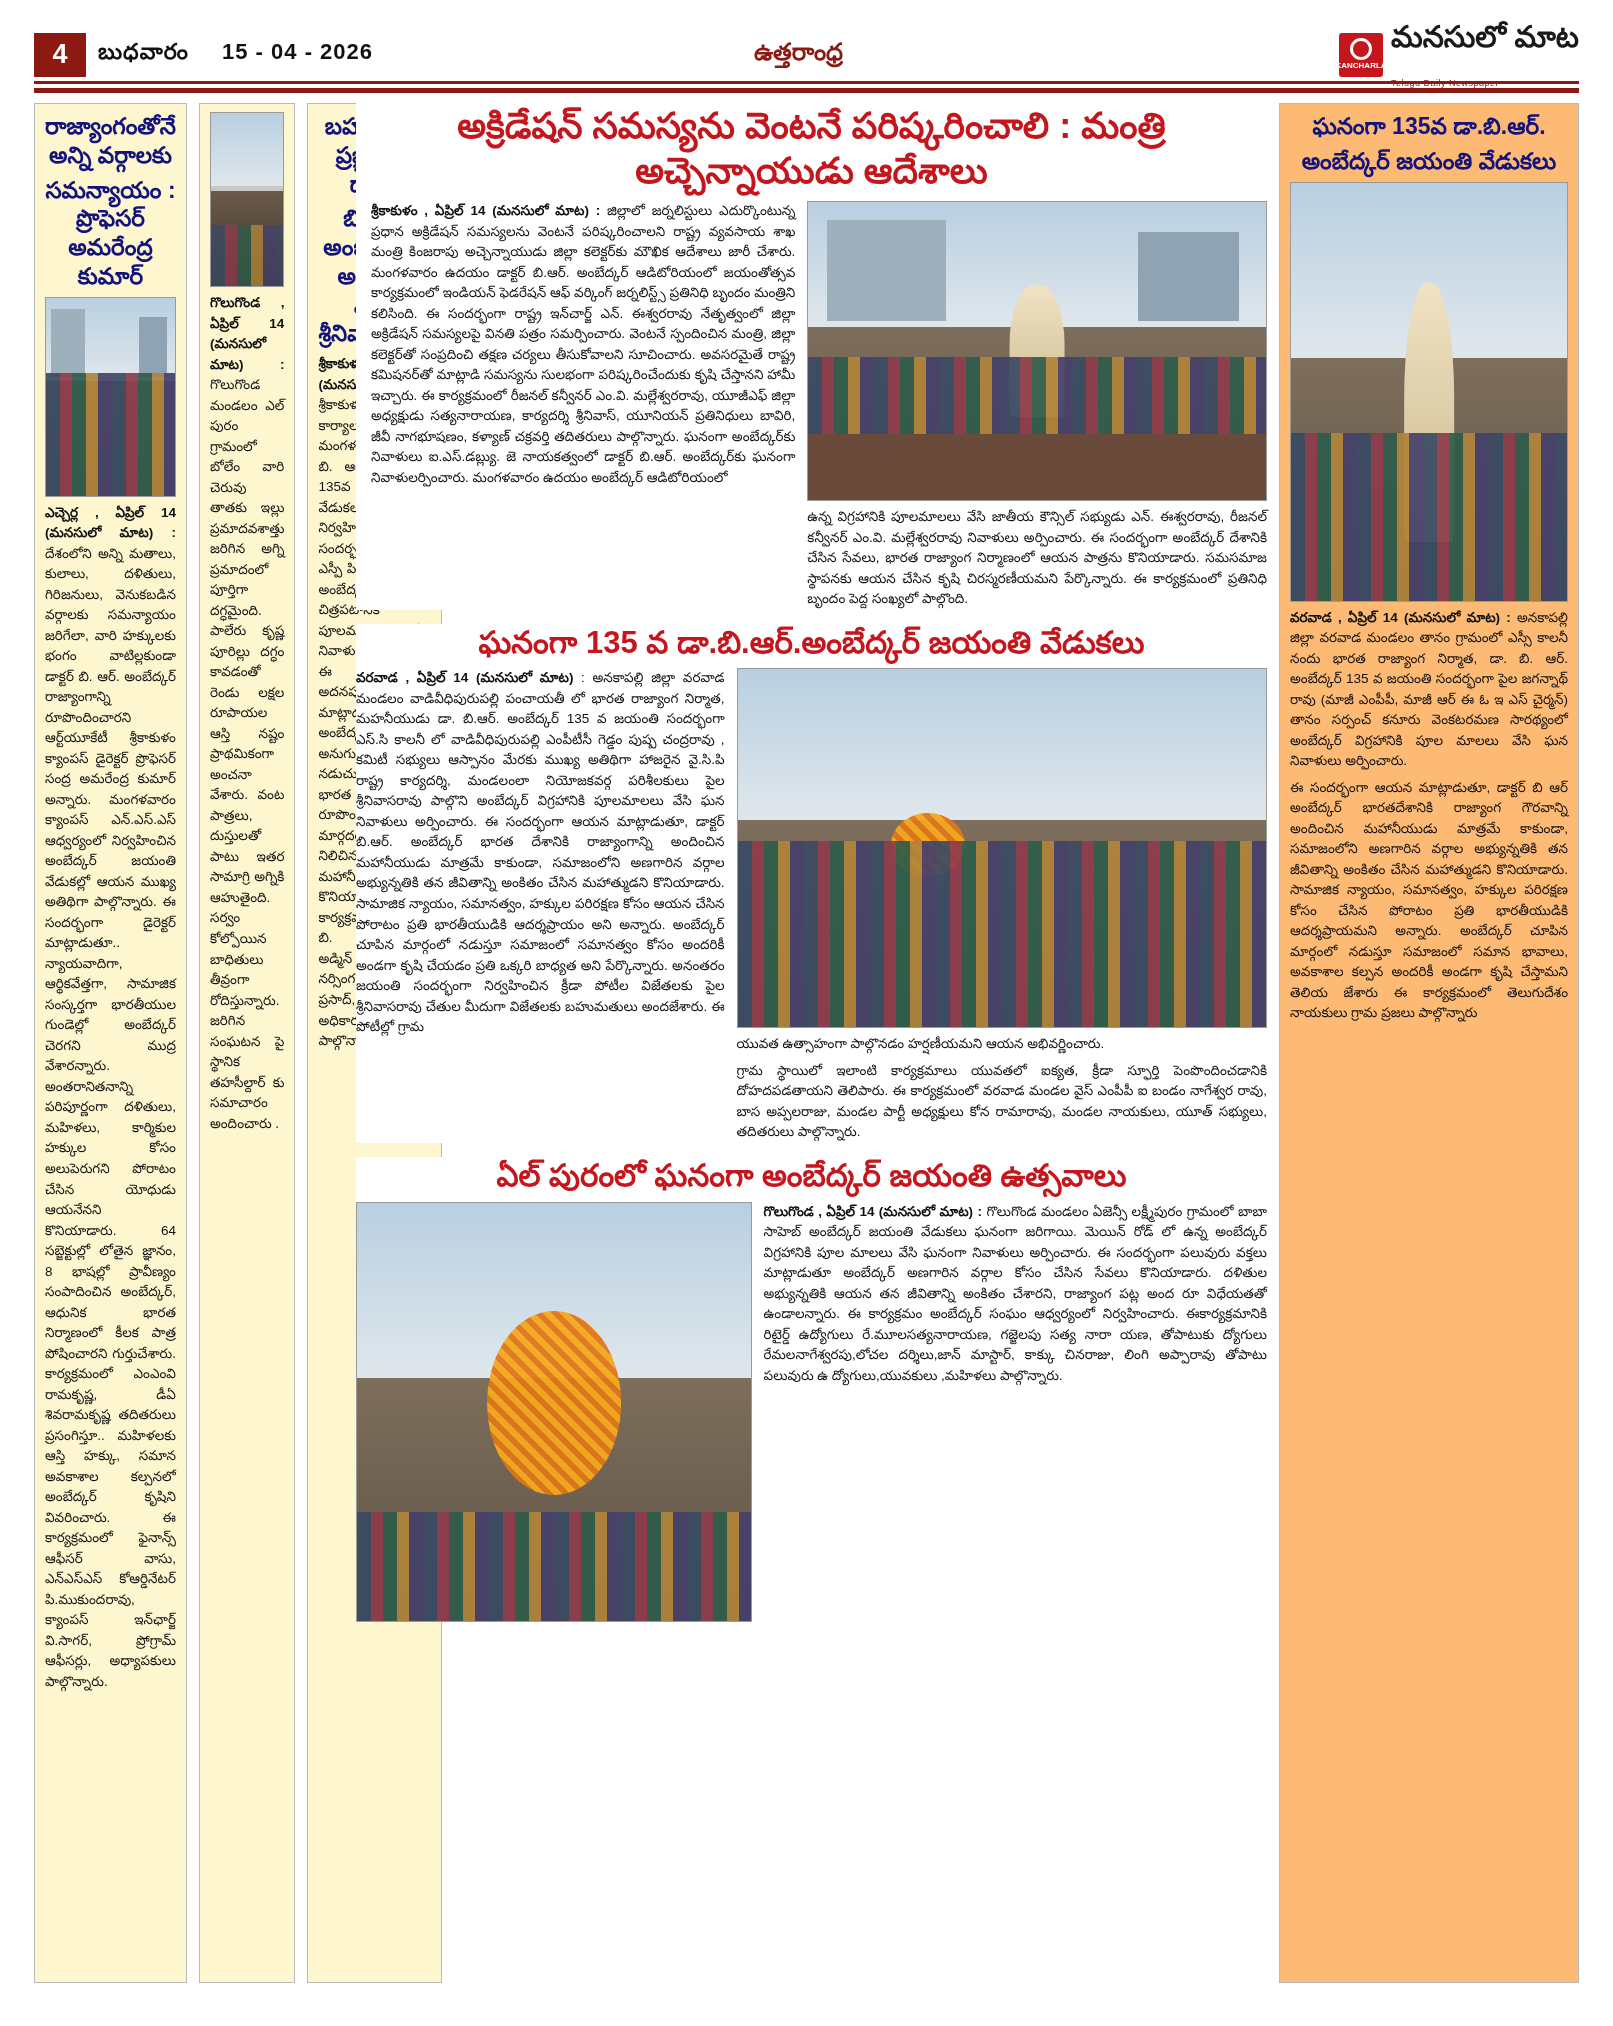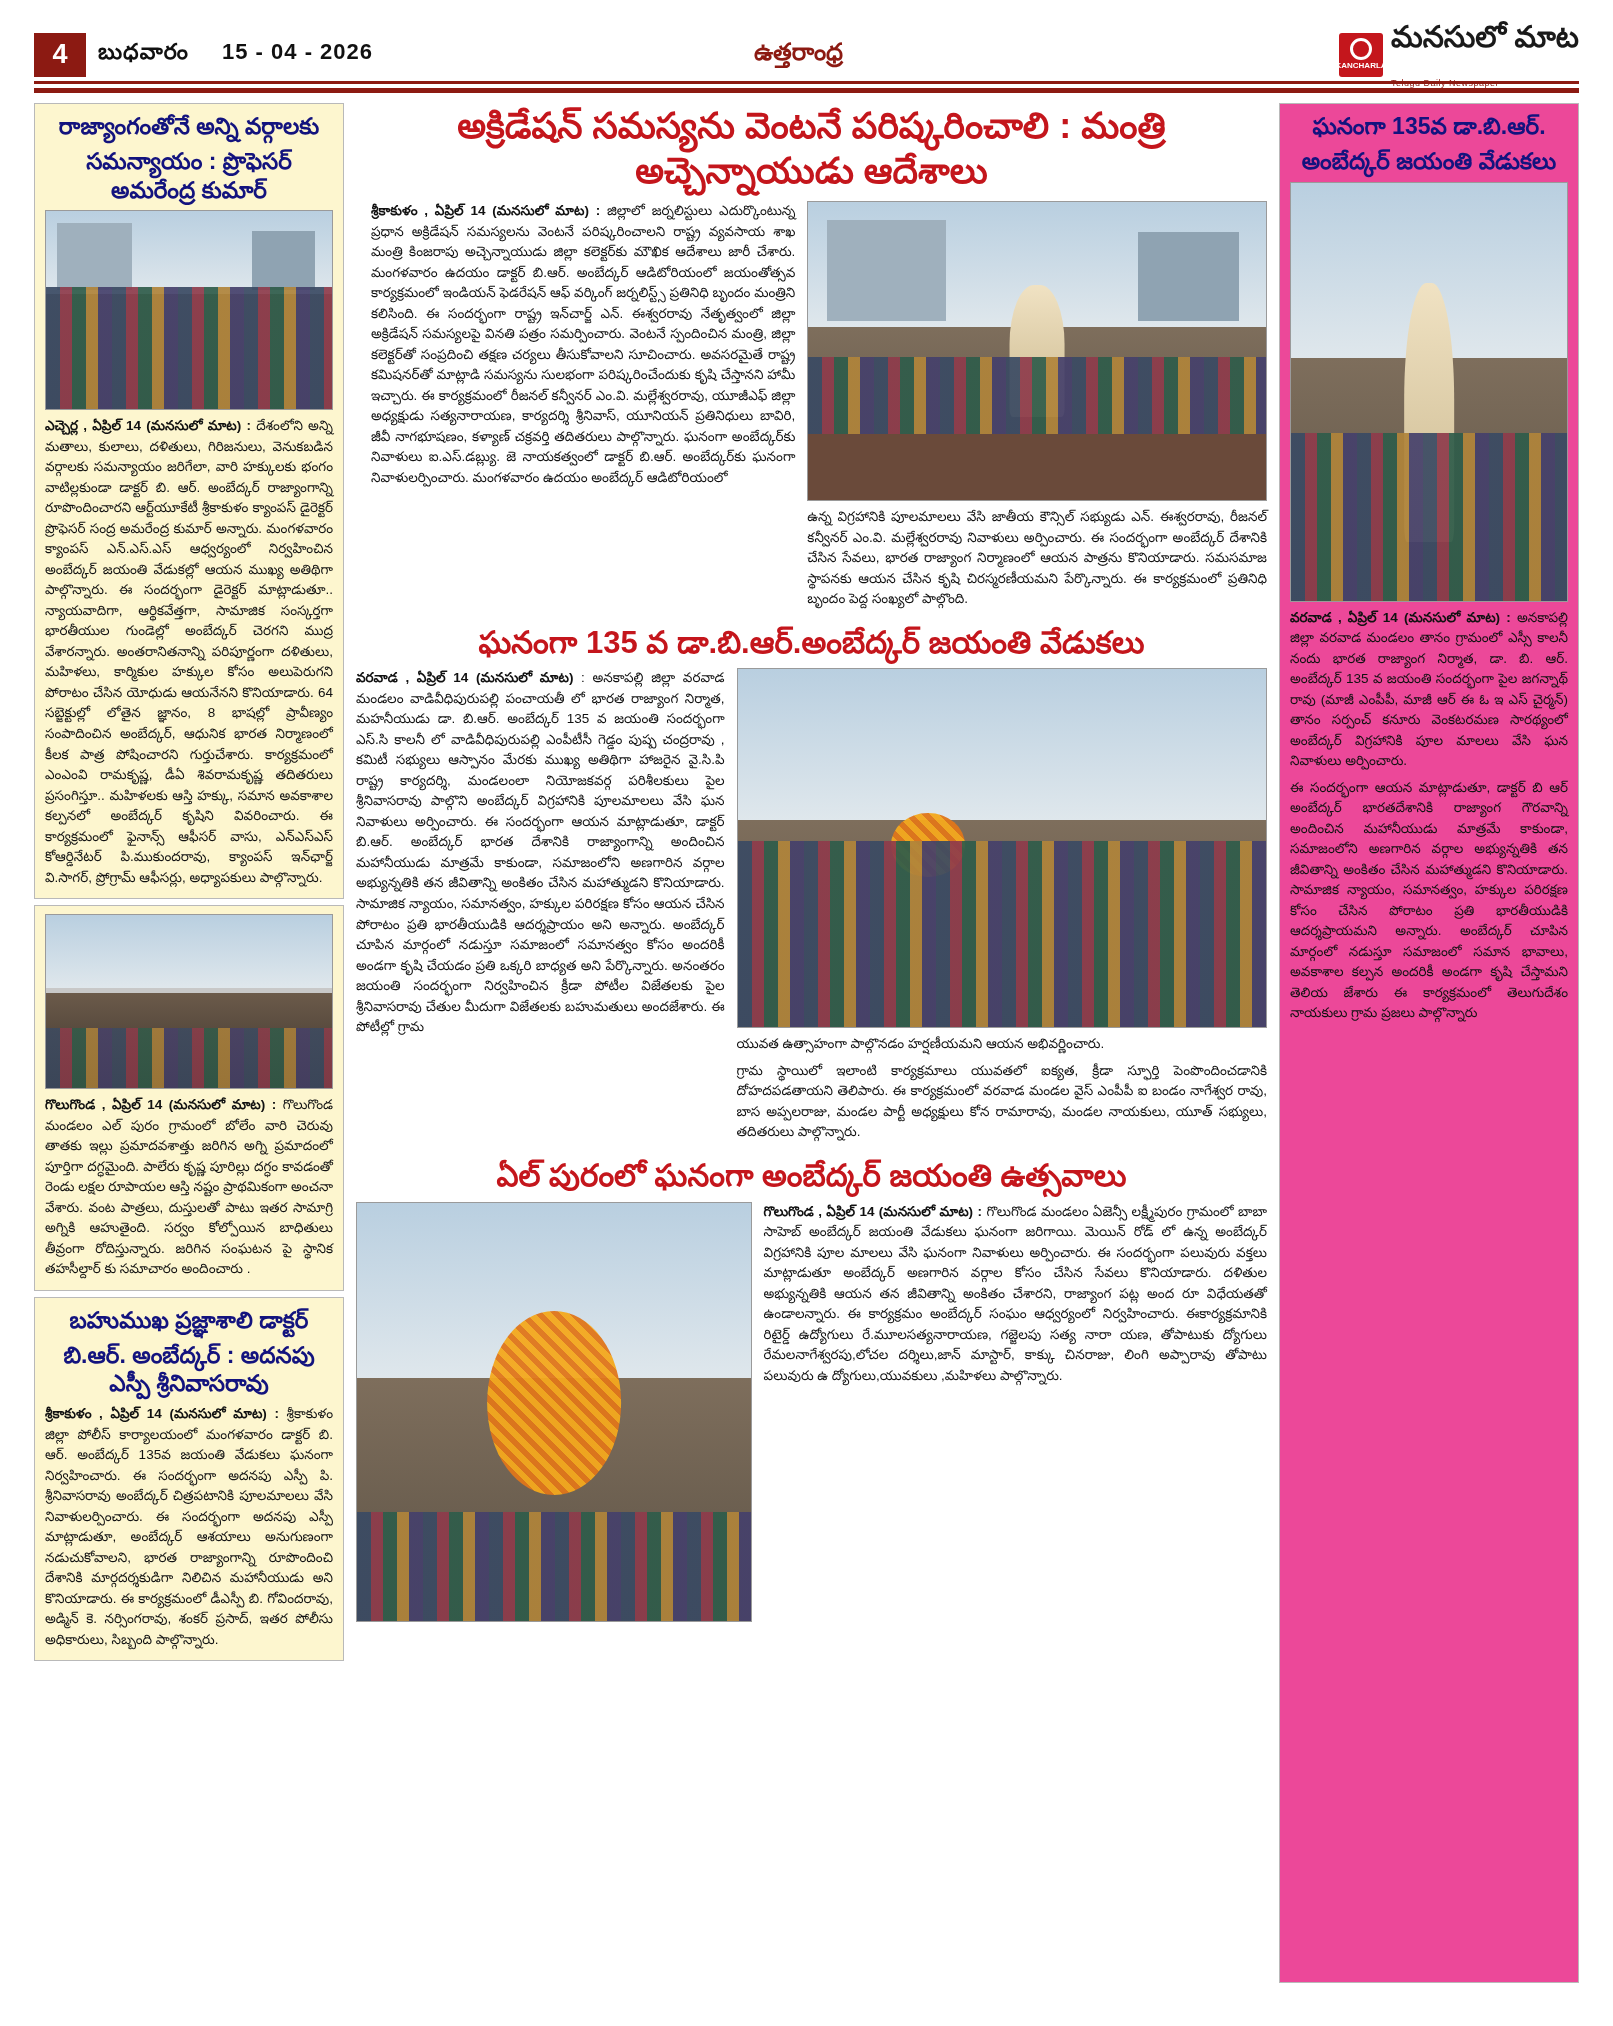--- a/index.html
+++ b/index.html
@@ -97,30 +97,30 @@
     margin-top: 4px;
   }
 
   
   .content {
     display: flex;
     gap: 12px;
     margin-top: 10px;
     height: 1880px;
   }
-  .col-left  { width: 310px; flex: none; display: flex; flex-direction: column; gap: 6px;}
+  .col-left  { width: 310px; flex: none; display: flex; flex-direction: row; gap: 12px;}
   .col-mid   { flex: 1; display: flex; flex-direction: column; }
   .col-right { width: 300px; flex: none; }
 
   .panel {
     border: 1px solid #b9b9b9;
     padding: 8px 10px 10px 10px;
   }
   .panel.yellow { background: #fdf6cf; }
-  .panel.pink   { background: #ec4899; }
+  .panel.pink   { background: #fdba74; }
   .panel.white  { background: #ffffff; border: none; padding: 0; }
 
   .headline {
     text-align: center;
     font-weight: bold;
     color: #1a1a8c;
     line-height: 1.25;
     margin-bottom: 6px;
   }
   .headline.blue   { color: #13137e; }

